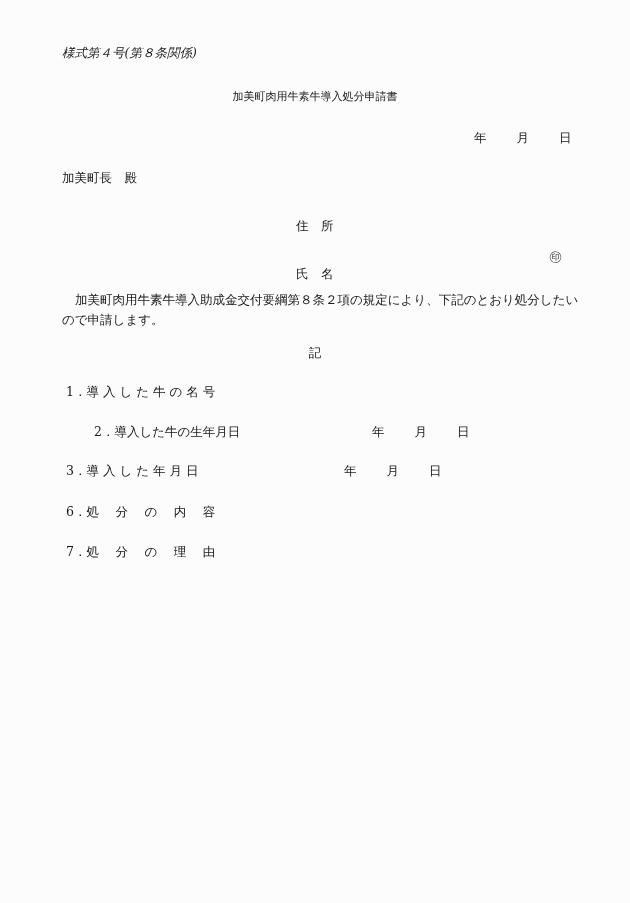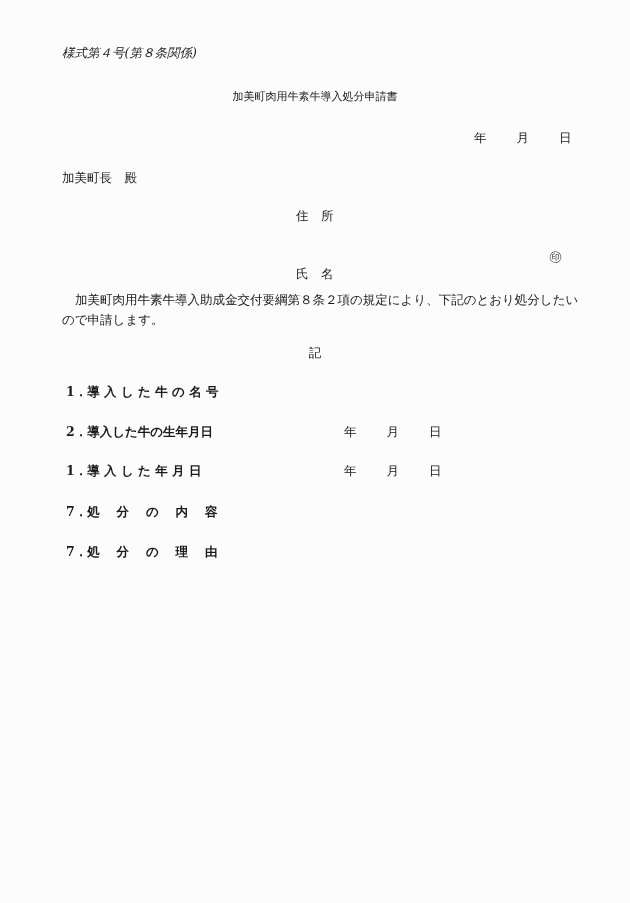--- a/index.html
+++ b/index.html
@@ -15,32 +15,32 @@
       font-family: "DejaVu Serif", "Liberation Serif", serif;
       color: #1a1a1a;
       font-size: 12.5px;
     }
     .abs { position: absolute; white-space: nowrap; line-height: 1; }
     .form-number { left: 62px; top: 47px; font-style: italic; }
     .doc-title { left: 0; width: 630px; top: 91px; text-align: center; font-size: 11px; }
     .date-row { left: 474px; top: 132px; }
     .date-row span { display: inline-block; }
     .addressee { left: 62px; top: 172px; }
-    .addr-label { left: 296px; top: 210px; }
+    .addr-label { left: 296px; top: 220px; }
     .name-label { left: 296px; top: 268px; }
     .seal { left: 549px; top: 250px; font-size: 13px; }
     .body-text {
       left: 62px; top: 290px; width: 522px;
       white-space: normal; line-height: 20px;
       text-indent: 13px;
     }
     .ki { left: 0; width: 630px; top: 347px; text-align: center; }
-    .item { left: 66px; font-weight: bold; }
+    .item { left: 66px; }
     .item-1 { top: 386px; }
-    .item-2 { top: 426px; }
+    .item-2 { top: 426px; margin-left: 28px; }
     .item-3 { top: 465px; }
     .item-4 { top: 506px; }
     .item-5 { top: 546px; }
     .item-date { left: 344px; }
     .item-date span { display: inline-block; }
     .gap { display: inline-block; }
   </style>
 </head>
 <body>
 
@@ -62,19 +62,19 @@
 
 <div class="abs ki">記</div>
 
 <div class="abs item item-1">1．導 入 し た 牛 の 名 号</div>
 
 <div class="abs item item-2">2．導入した牛の生年月日</div>
 <div class="abs item-date item-2">
   <span>年</span><span class="gap" style="width:30px"></span><span>月</span><span class="gap" style="width:30px"></span><span>日</span>
 </div>
 
-<div class="abs item item-3">1．導 入 し た 年 月 日</div>
+<div class="abs item item-3">3．導 入 し た 年 月 日</div>
 <div class="abs item-date item-3">
   <span>年</span><span class="gap" style="width:30px"></span><span>月</span><span class="gap" style="width:30px"></span><span>日</span>
 </div>
 
-<div class="abs item item-4">7．処　 分　 の　 内　 容</div>
+<div class="abs item item-4">6．処　 分　 の　 内　 容</div>
 <div class="abs item item-5">7．処　 分　 の　 理　 由</div>
 
 </body></html>

